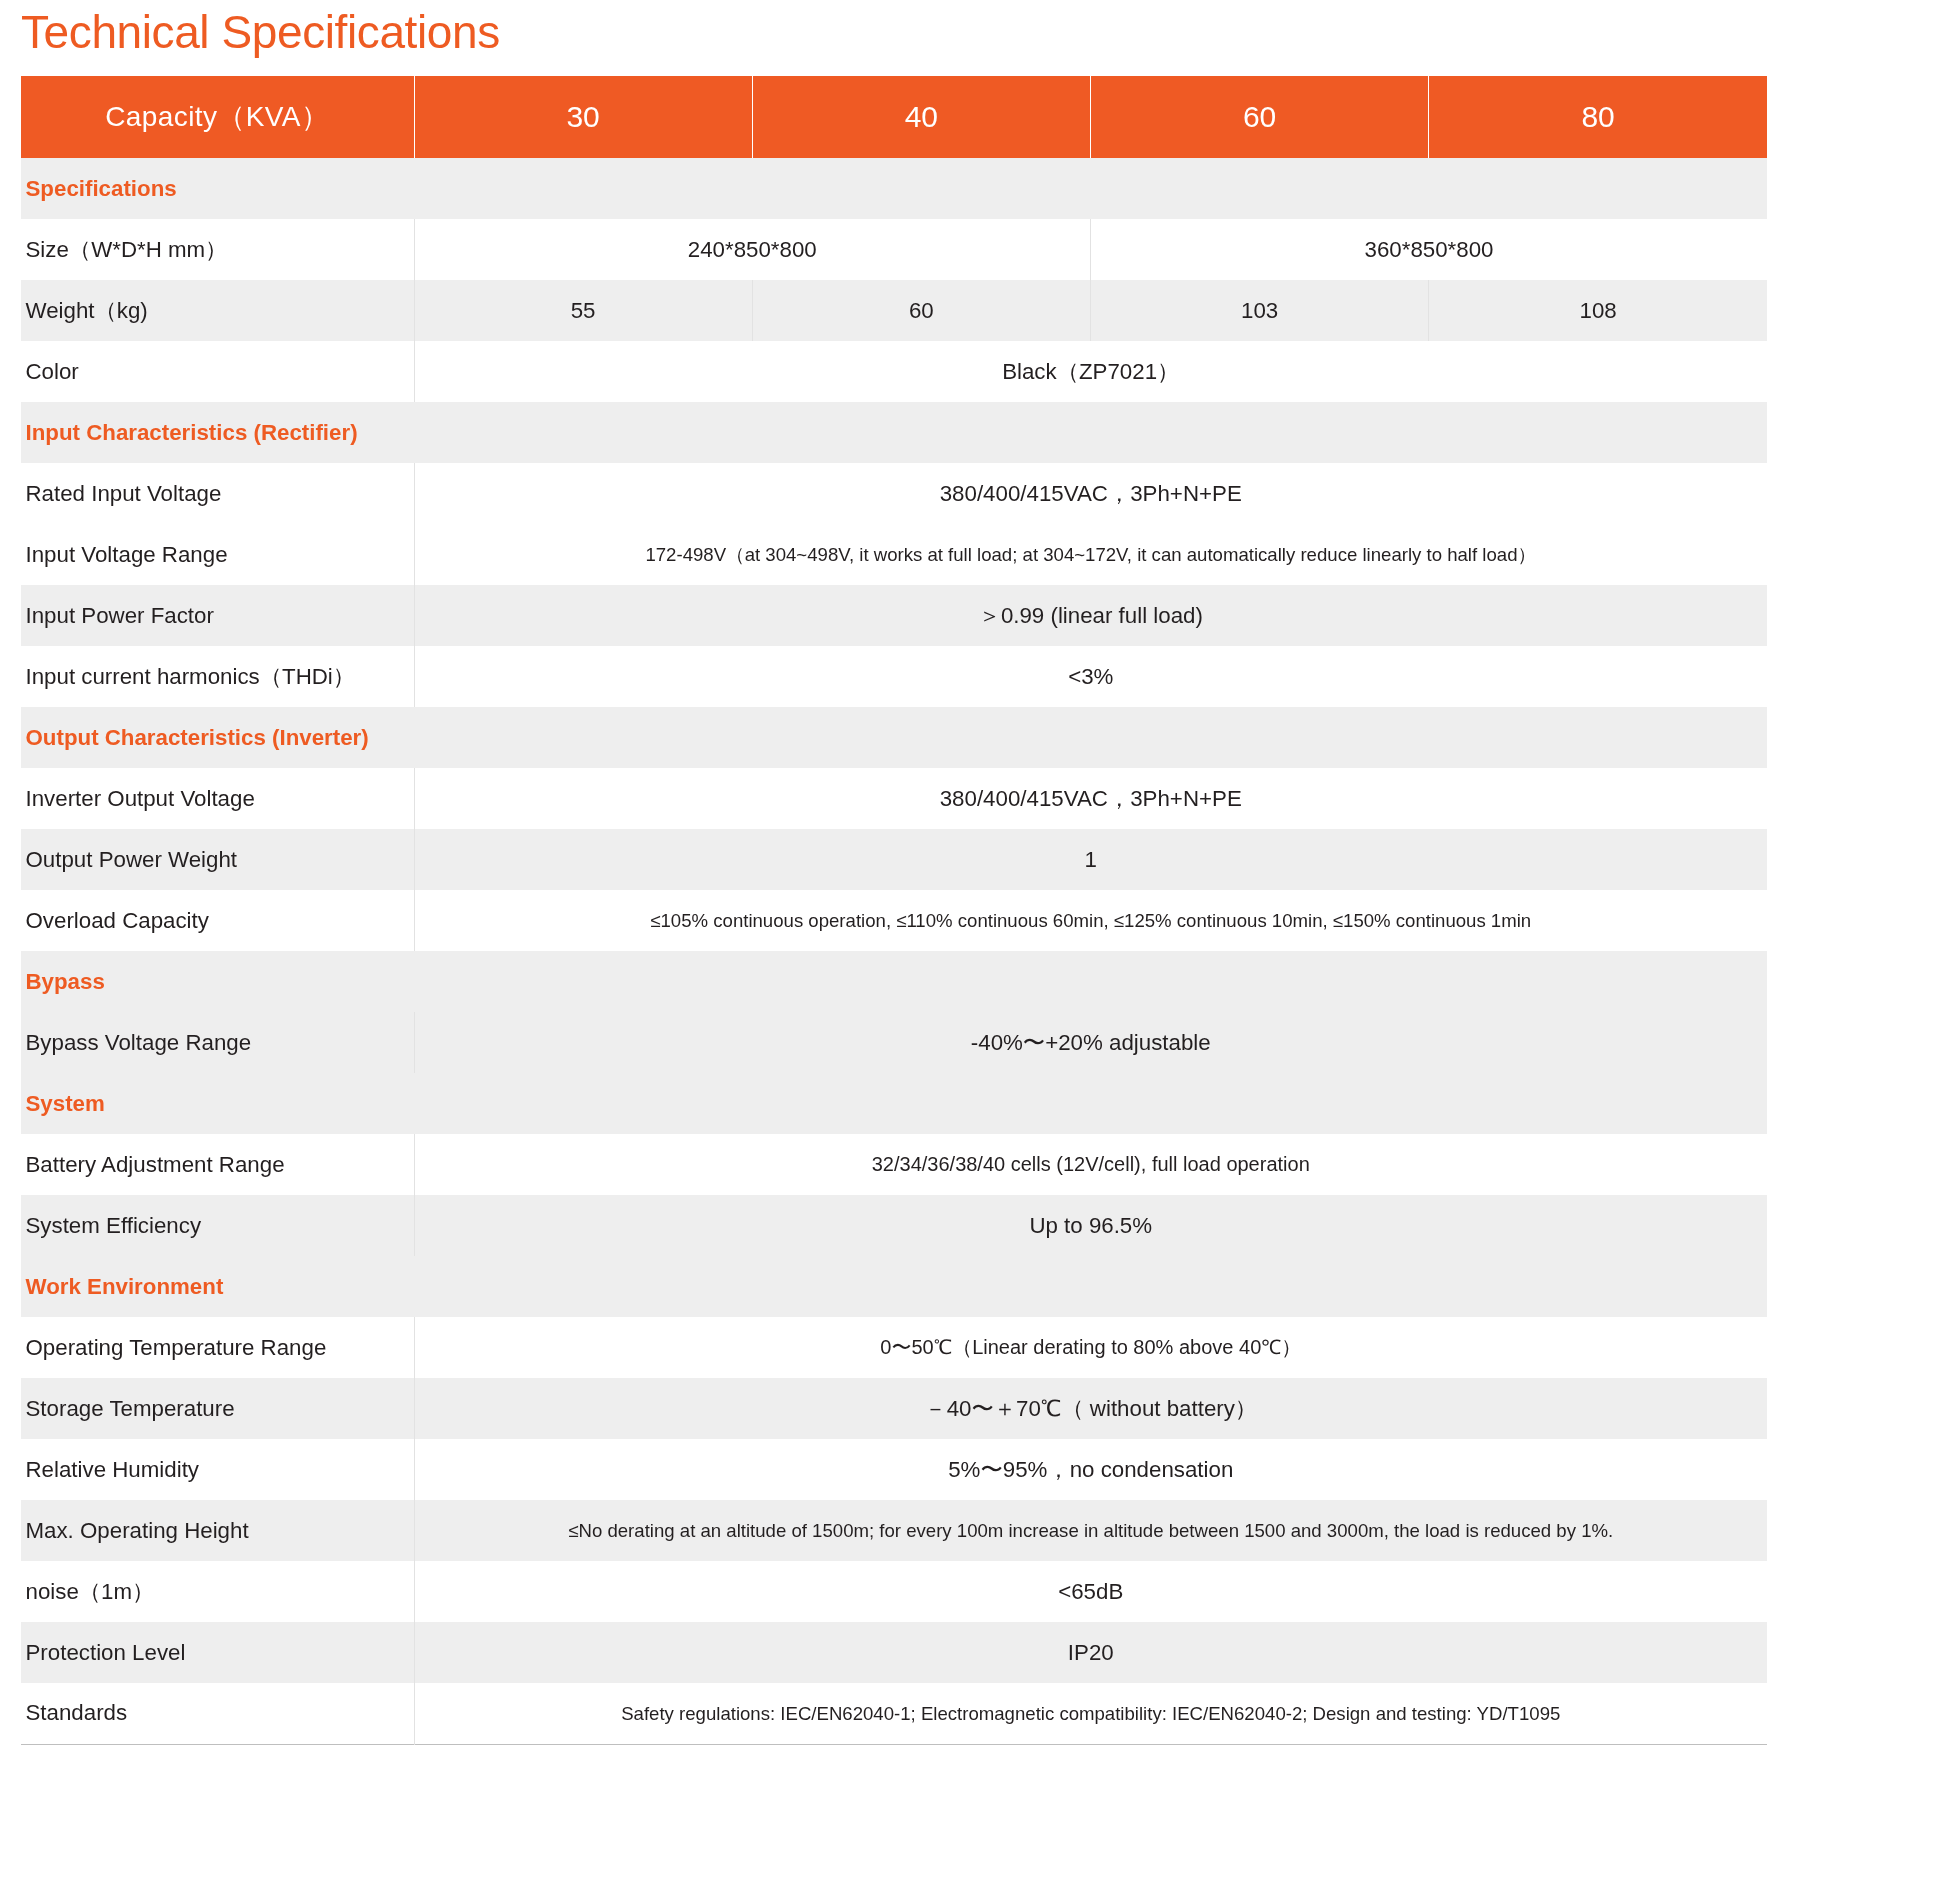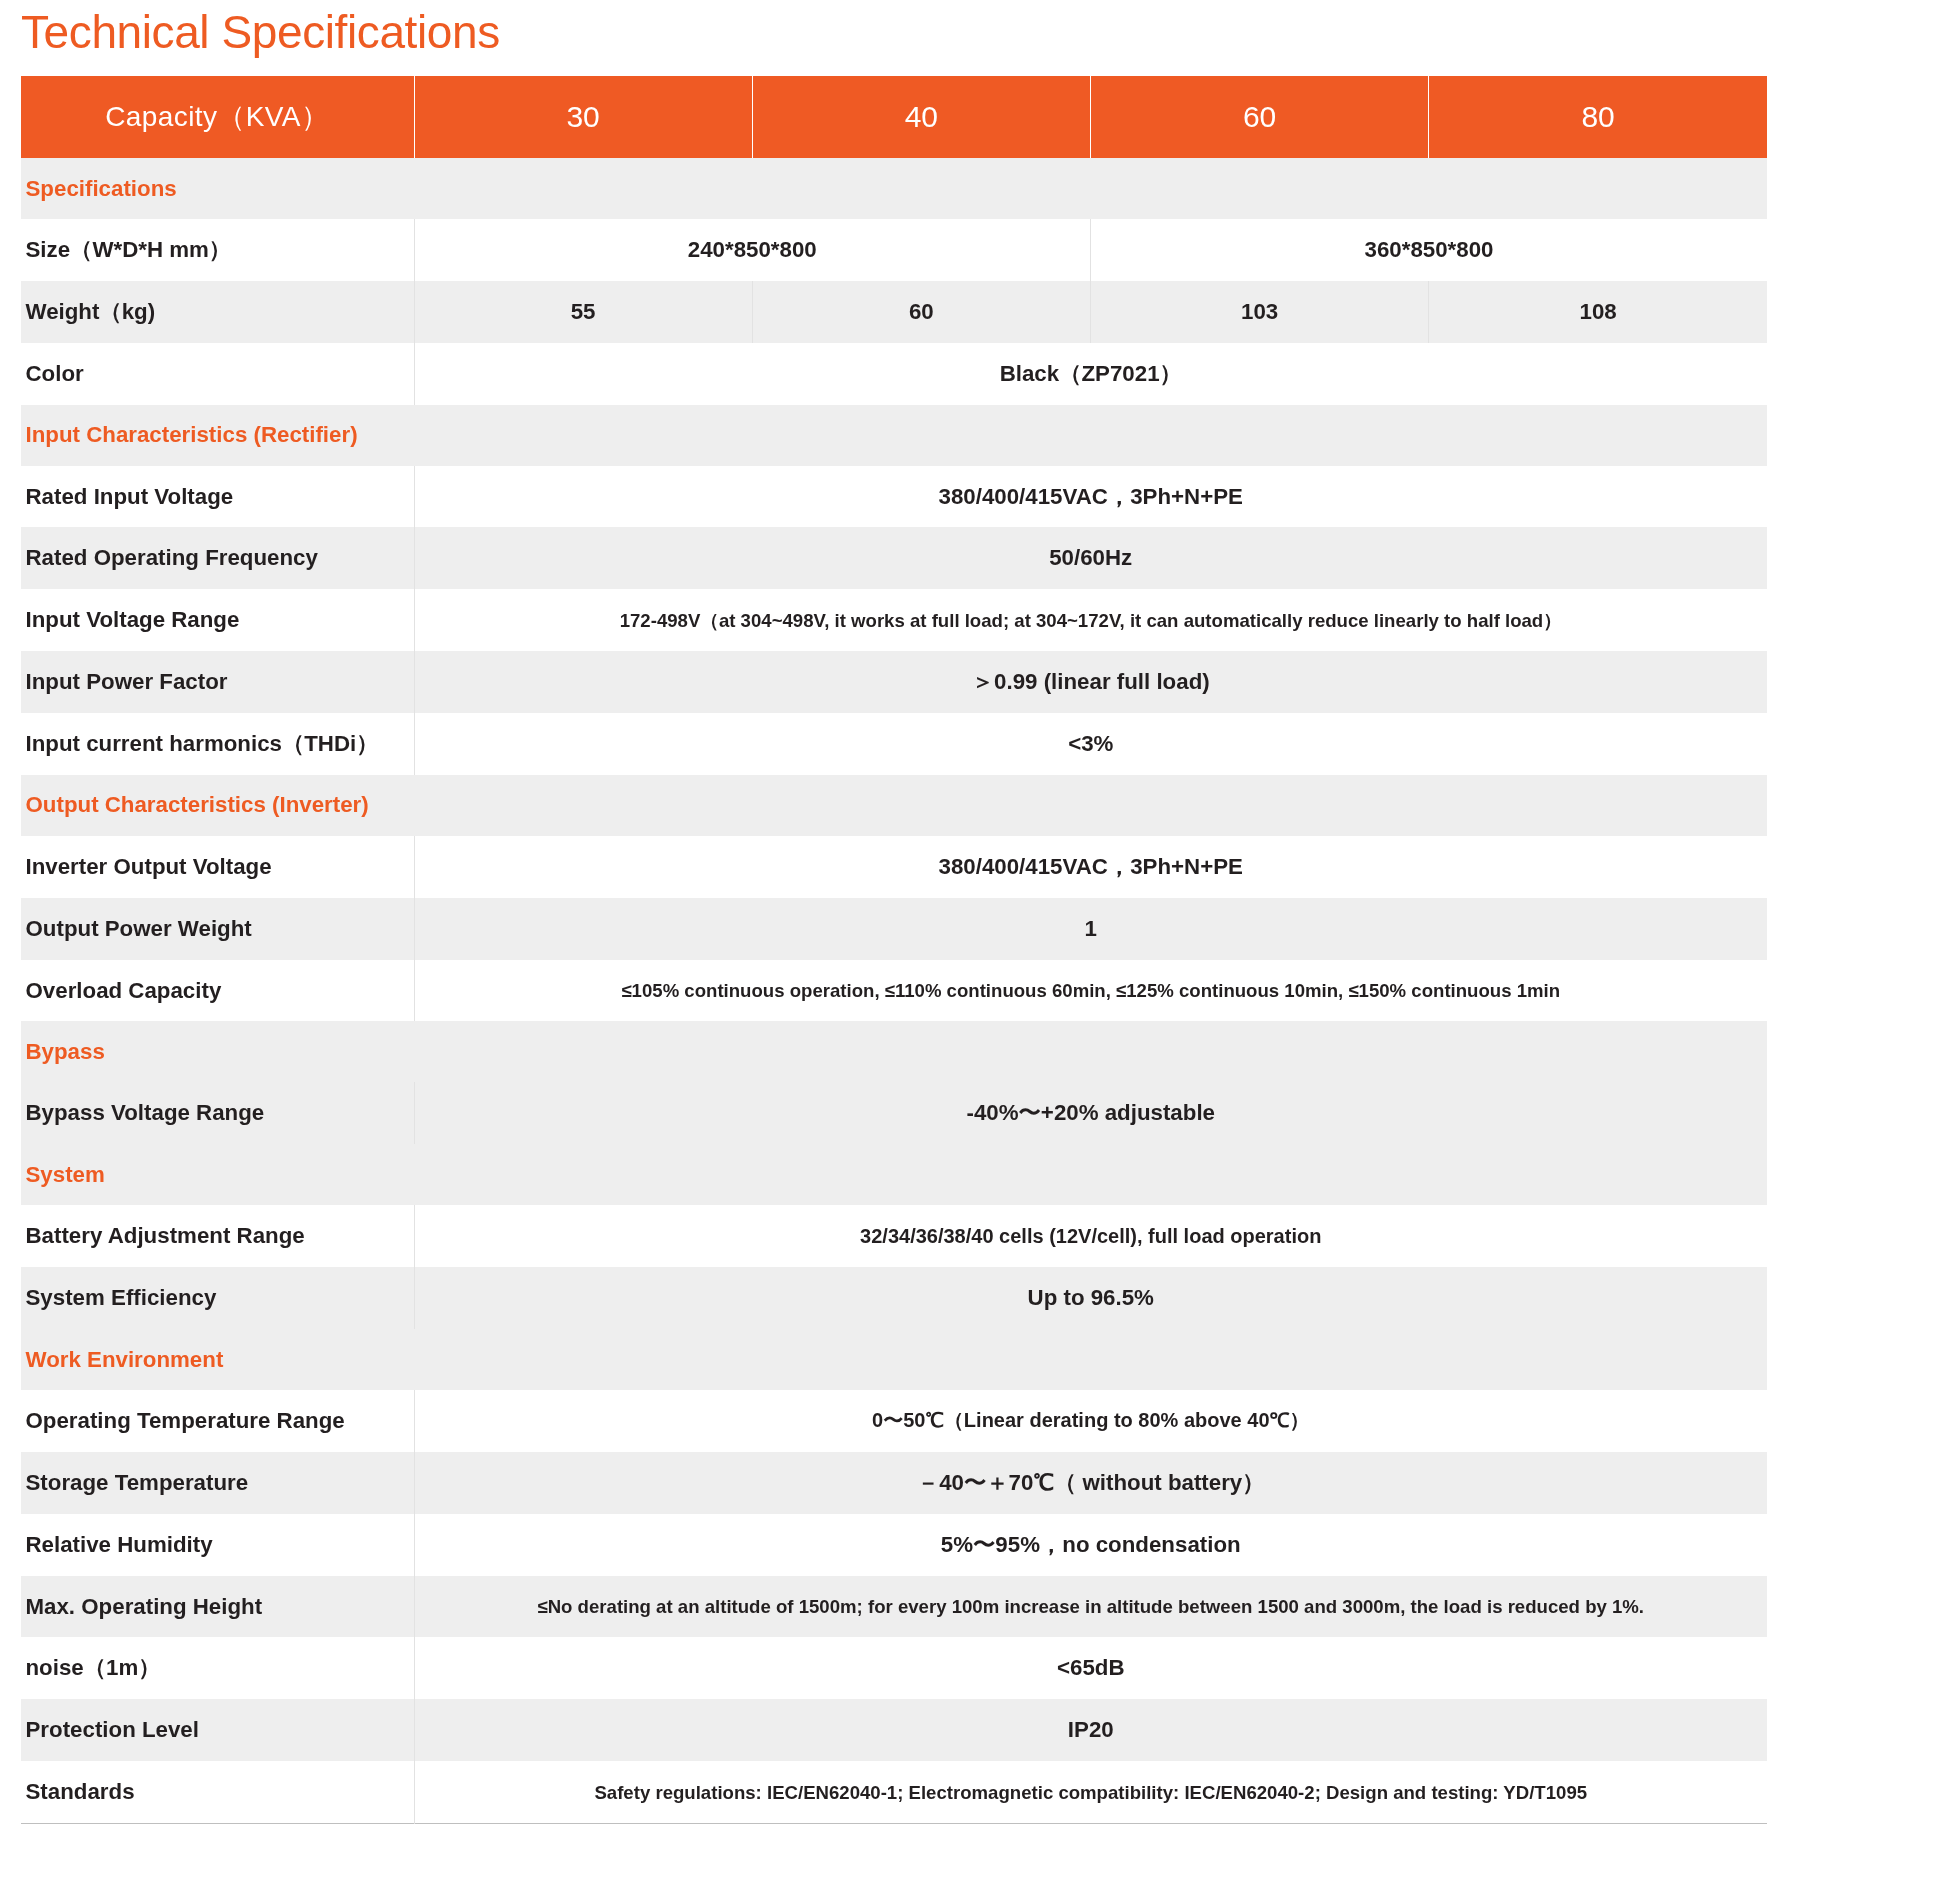--- a/index.html
+++ b/index.html
@@ -63,23 +63,23 @@
     font-weight: bold;
     height: 61px;
     vertical-align: middle;
     padding: 0 3px 0 4.5px;
     border: none;
   }
 
   tr.data td {
     vertical-align: middle;
     font-size: 22.3px;
-    font-weight: 700;
+    font-weight: 400;
     color: #231f20;
-    padding: 17px 6px;
+    padding: 6px 6px;
     height: 61px;
     border-right: 0.7px solid #e2e2e2;
     line-height: 1.25;
   }
   tr.data td:last-child { border-right: none; }
   tr.data td.label {
     text-align: left;
     padding-left: 4.5px;
     white-space: nowrap;
   }
@@ -134,24 +134,20 @@
           <td class="label">Color</td>
           <td class="val" colspan="4">Black（ZP7021）</td>
         </tr>
         <tr class="section">
           <td colspan="5">Input Characteristics (Rectifier)</td>
         </tr>
         <tr class="data plain">
           <td class="label">Rated Input Voltage</td>
           <td class="val" colspan="4">380/400/415VAC，3Ph+N+PE</td>
         </tr>
-        <tr class="data shade">
-          <td class="label">Rated Operating Frequency</td>
-          <td class="val" colspan="4">50/60Hz</td>
-        </tr>
         <tr class="data plain">
           <td class="label">Input Voltage Range</td>
           <td class="val xtiny" colspan="4">172-498V（at 304~498V, it works at full load; at 304~172V, it can automatically reduce linearly to half load）</td>
         </tr>
         <tr class="data shade">
           <td class="label">Input Power Factor</td>
           <td class="val" colspan="4">＞0.99 (linear full load)</td>
         </tr>
         <tr class="data plain">
           <td class="label">Input current harmonics（THDi）</td>

